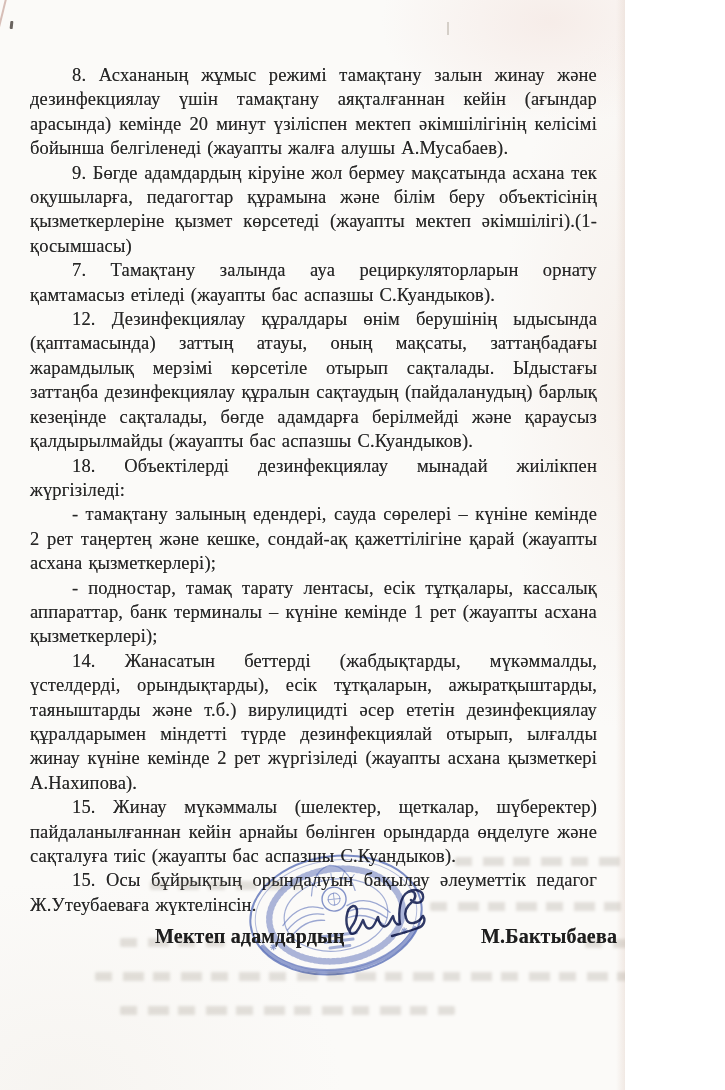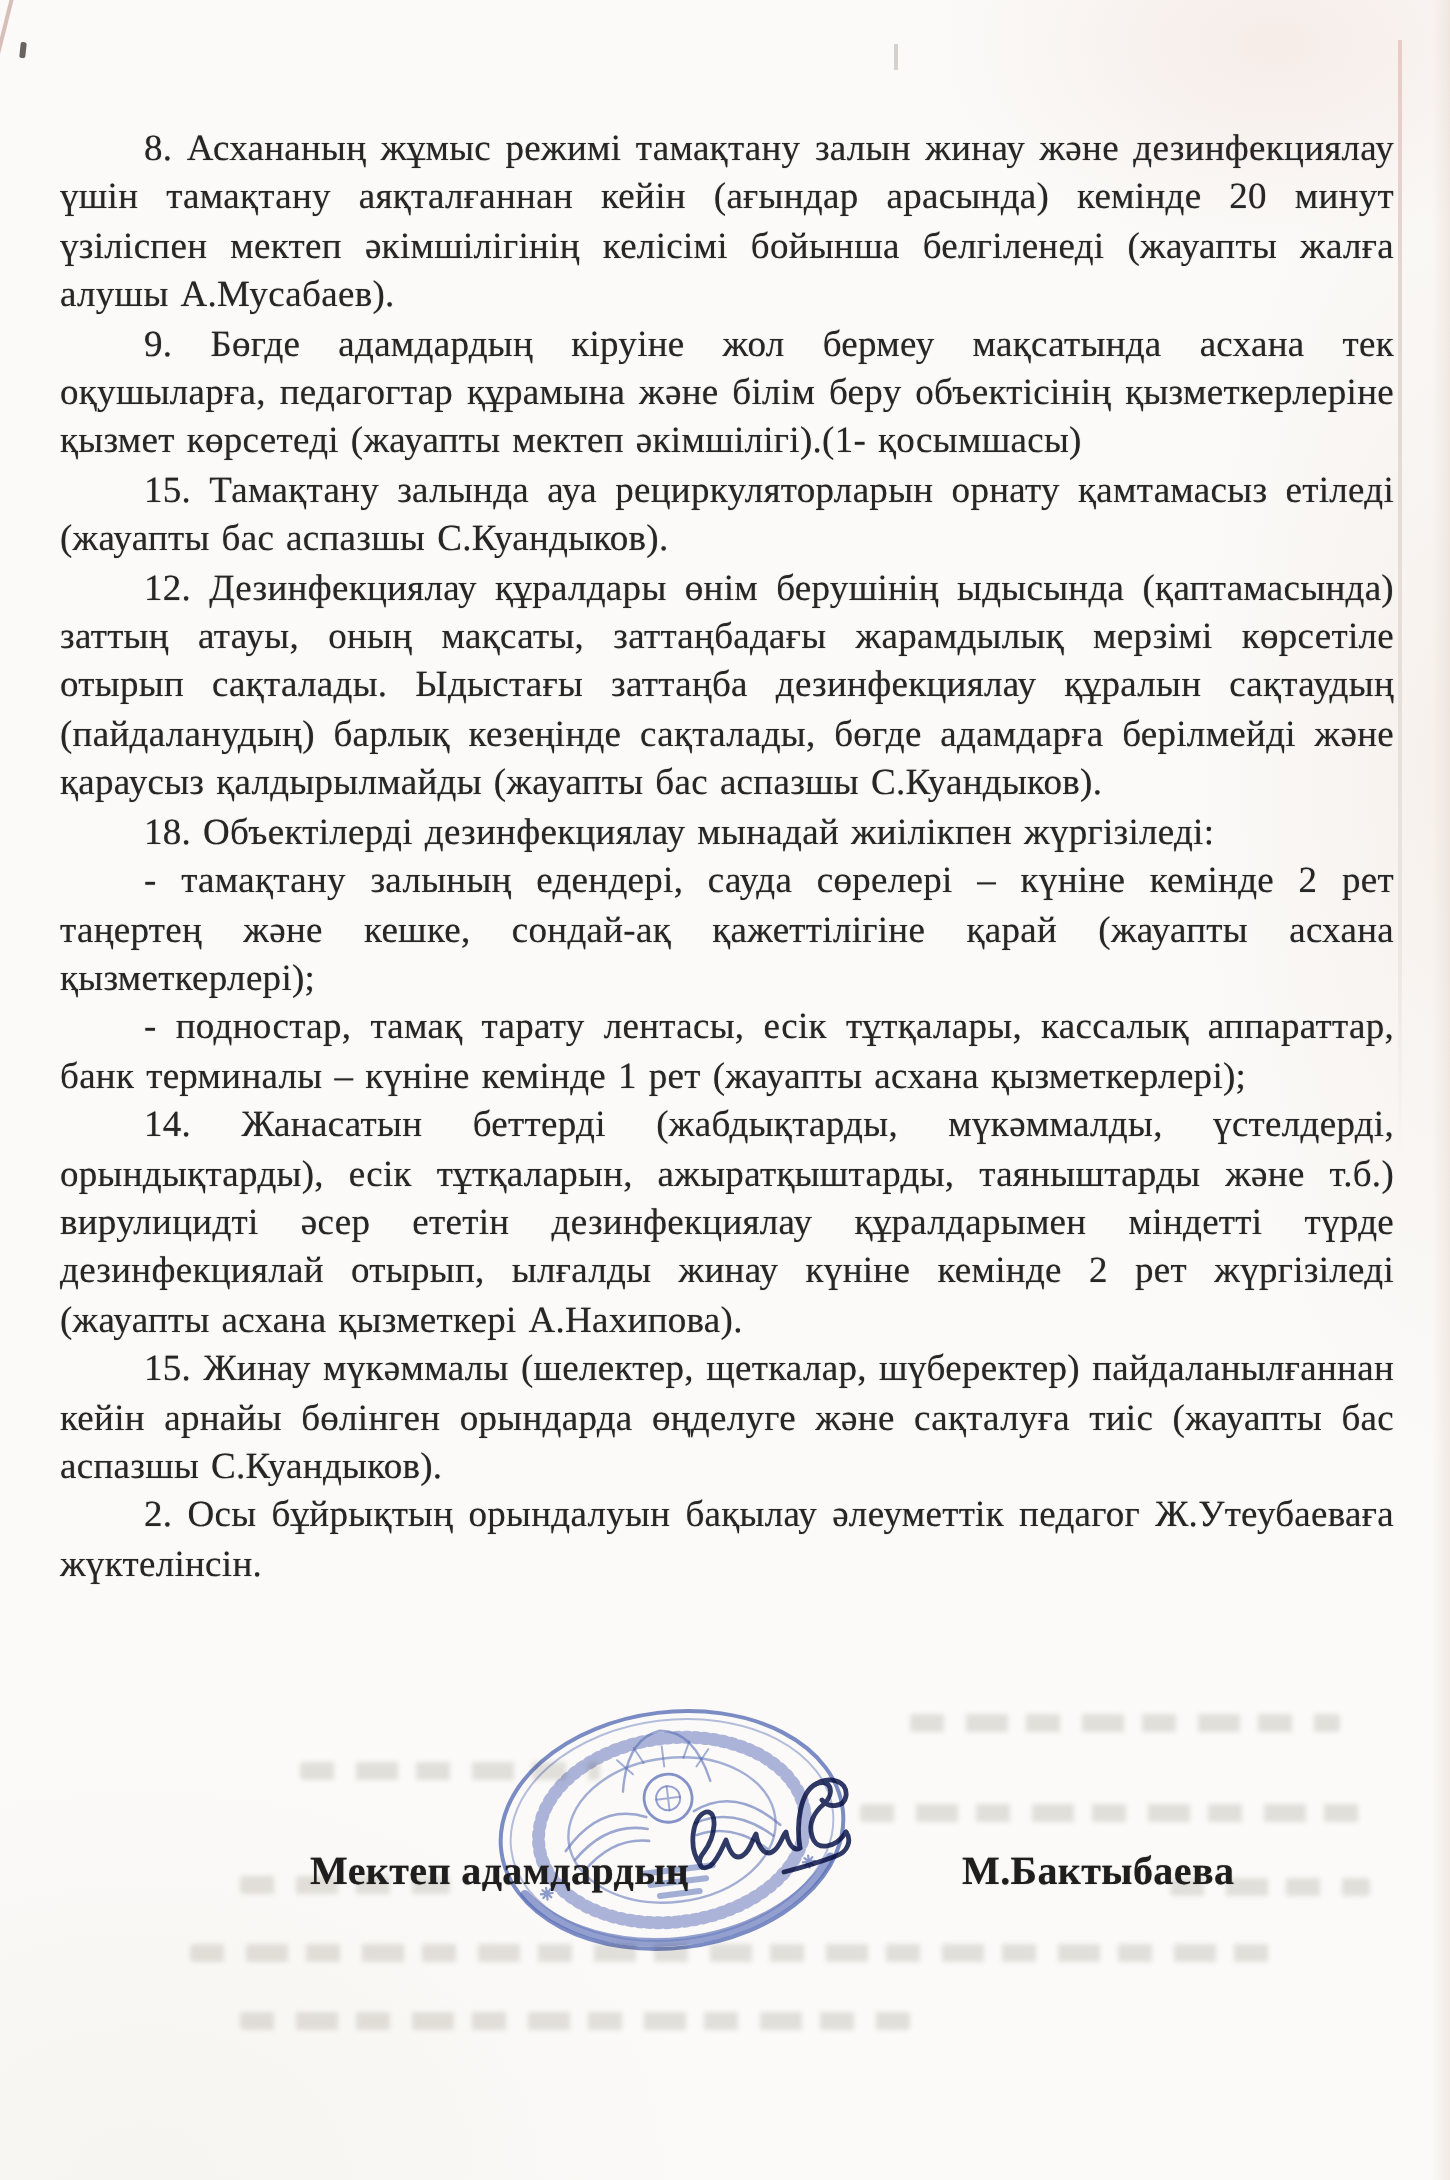--- a/index.html
+++ b/index.html
@@ -1,17 +1,17 @@
 <!DOCTYPE html>
 <html><head>
 <meta charset="utf-8">
 <style>
   html,body{margin:0;padding:0;background:#ffffff;}
   .page{
-    position:relative;width:725px;height:1090px;overflow:hidden;
+    position:relative;width:625px;height:1090px;overflow:hidden;
     background:
       radial-gradient(ellipse 260px 160px at 88% 2%, rgba(233,201,192,.28), transparent 65%),
       radial-gradient(ellipse 180px 500px at 100% 35%, rgba(241,229,221,.45), transparent 70%),
       radial-gradient(ellipse 400px 300px at 10% 100%, rgba(240,236,230,.4), transparent 70%),
       #fbfaf8;
     font-family:"Liberation Serif","DejaVu Serif",serif;
   }
   
   .body-text{
     position:absolute;left:30px;right:28px;top:63px;
@@ -70,28 +70,28 @@
 
   <div class="corner-mark"></div>
   <div class="pen-tick"></div>
   <div class="top-tick"></div>
   <div class="crease"></div>
   <div class="edge-right"></div>
 
   <div class="body-text">
     <p class="para">8. Асхананың жұмыс режимі тамақтану залын жинау және дезинфекциялау үшін тамақтану аяқталғаннан кейін (ағындар арасында) кемінде 20 минут үзіліспен мектеп әкімшілігінің келісімі бойынша белгіленеді (жауапты жалға алушы А.Мусабаев).</p>
     <p class="para">9. Бөгде адамдардың кіруіне жол бермеу мақсатында асхана тек оқушыларға, педагогтар құрамына және білім беру объектісінің қызметкерлеріне қызмет көрсетеді (жауапты мектеп әкімшілігі).(1- қосымшасы)</p>
-    <p class="para">15. Тамақтану залында ауа рециркуляторларын орнату қамтамасыз етіледі (жауапты бас аспазшы С.Куандыков).</p>
+    <p class="para">7. Тамақтану залында ауа рециркуляторларын орнату қамтамасыз етіледі (жауапты бас аспазшы С.Куандыков).</p>
     <p class="para">12. Дезинфекциялау құралдары өнім берушінің ыдысында (қаптамасында) заттың атауы, оның мақсаты, заттаңбадағы жарамдылық мерзімі көрсетіле отырып сақталады. Ыдыстағы заттаңба дезинфекциялау құралын сақтаудың (пайдаланудың) барлық кезеңінде сақталады, бөгде адамдарға берілмейді және қараусыз қалдырылмайды (жауапты бас аспазшы С.Куандыков).</p>
     <p class="para">18. Объектілерді дезинфекциялау мынадай жиілікпен жүргізіледі:</p>
     <p class="para">- тамақтану залының едендері, сауда сөрелері – күніне кемінде 2 рет таңертең және кешке, сондай-ақ қажеттілігіне қарай (жауапты асхана қызметкерлері);</p>
     <p class="para">- подностар, тамақ тарату лентасы, есік тұтқалары, кассалық аппараттар, банк терминалы – күніне кемінде 1 рет (жауапты асхана қызметкерлері);</p>
     <p class="para">14. Жанасатын беттерді (жабдықтарды, мүкәммалды, үстелдерді, орындықтарды), есік тұтқаларын, ажыратқыштарды, таяныштарды және т.б.) вирулицидті әсер ететін дезинфекциялау құралдарымен міндетті түрде дезинфекциялай отырып, ылғалды жинау күніне кемінде 2 рет жүргізіледі (жауапты асхана қызметкері А.Нахипова).</p>
     <p class="para">15. Жинау мүкәммалы (шелектер, щеткалар, шүберектер) пайдаланылғаннан кейін арнайы бөлінген орындарда өңделуге және сақталуға тиіс (жауапты бас аспазшы С.Куандыков).</p>
-    <p class="para">2. Осы бұйрықтың орындалуын бақылау әлеуметтік педагог Ж.Утеубаеваға жүктелінсін.</p>
+    <p class="para">15. Осы бұйрықтың орындалуын бақылау әлеуметтік педагог Ж.Утеубаеваға жүктелінсін.</p>
   </div>
 
   <div class="ghost g1"></div>
   <div class="ghost g2"></div>
   <div class="ghost g3"></div>
   <div class="ghost g4"></div>
   <div class="ghost g5"></div>
   <div class="ghost g6"></div>
   <div class="ghost g7"></div>
 

